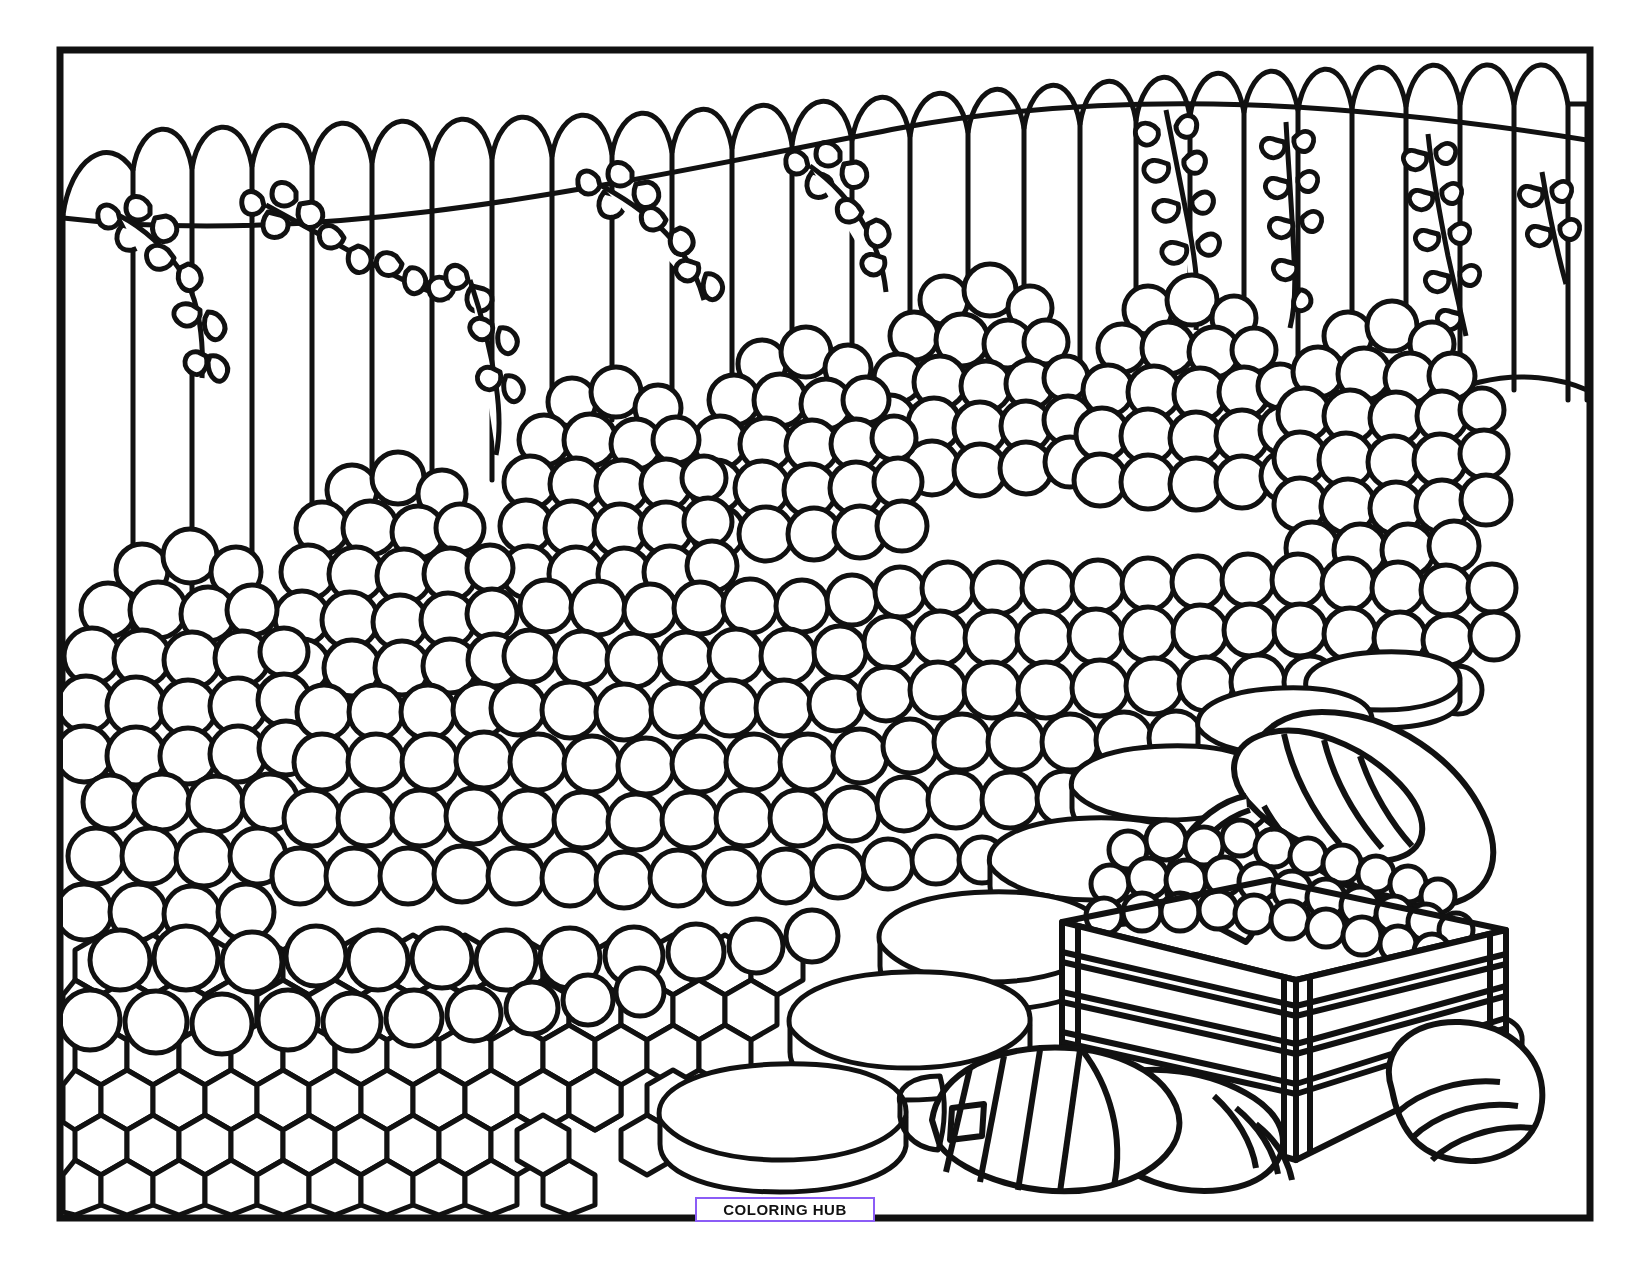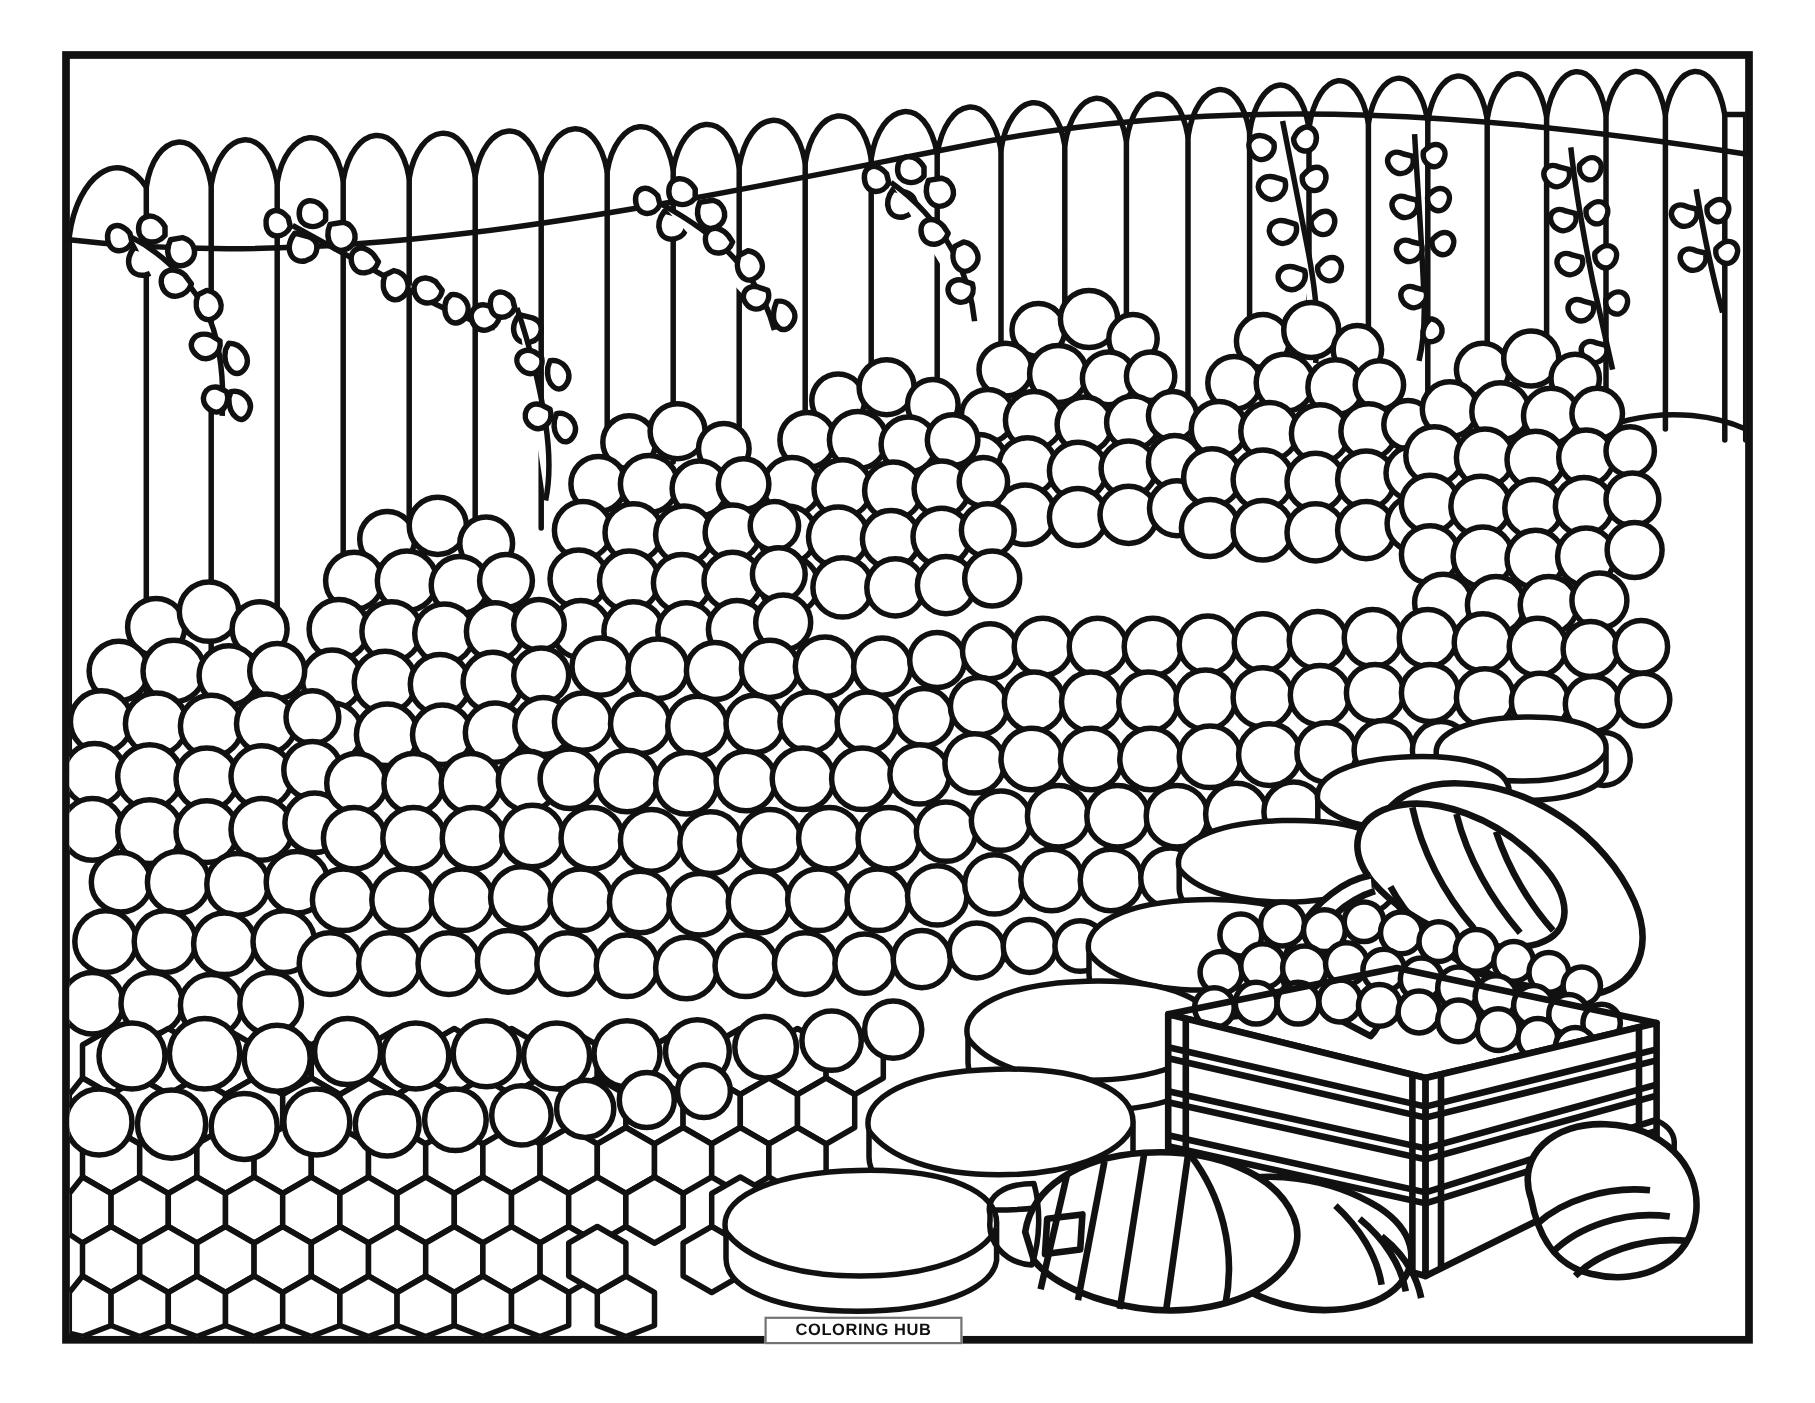--- a/index.html
+++ b/index.html
@@ -27,21 +27,21 @@
     height: 1275px;
     display: block;
   }
   #watermark {
     position: absolute;
     left: 695px;
     top: 1197px;
     width: 180px;
     height: 25px;
     background: #ffffff;
-    border: 2px solid #737373;
+    border: 2px solid #8b5cf6;
     box-sizing: border-box;
     display: flex;
     align-items: center;
     justify-content: center;
     font-family: "Liberation Sans", sans-serif;
     font-weight: bold;
     font-size: 15px;
     letter-spacing: 0.5px;
     color: #111111;
     z-index: 5;

